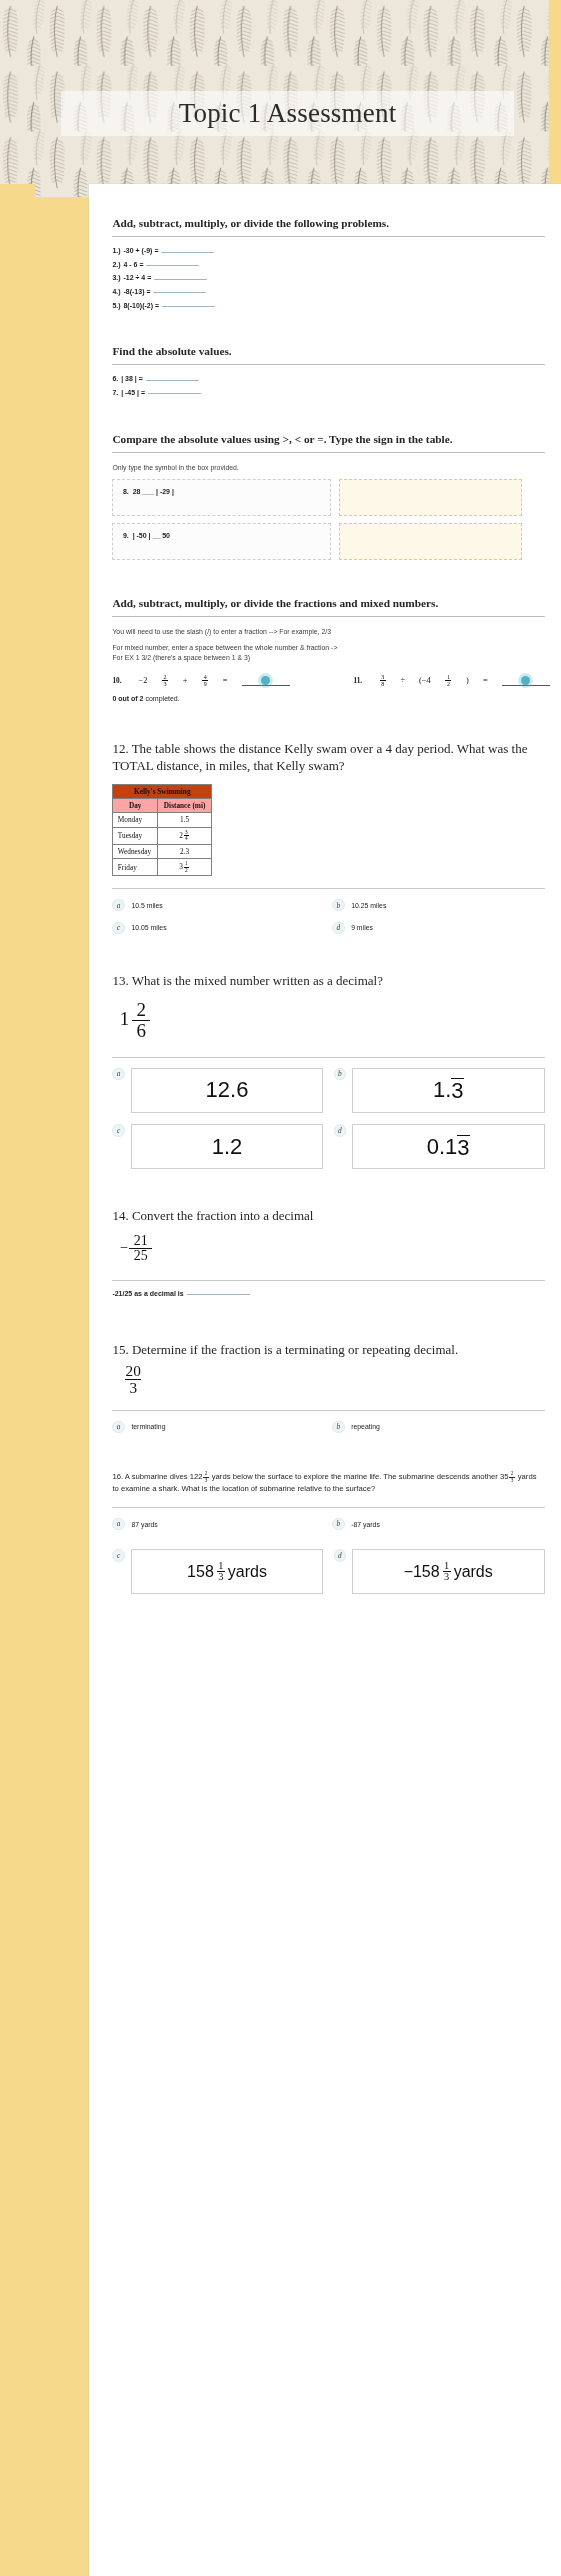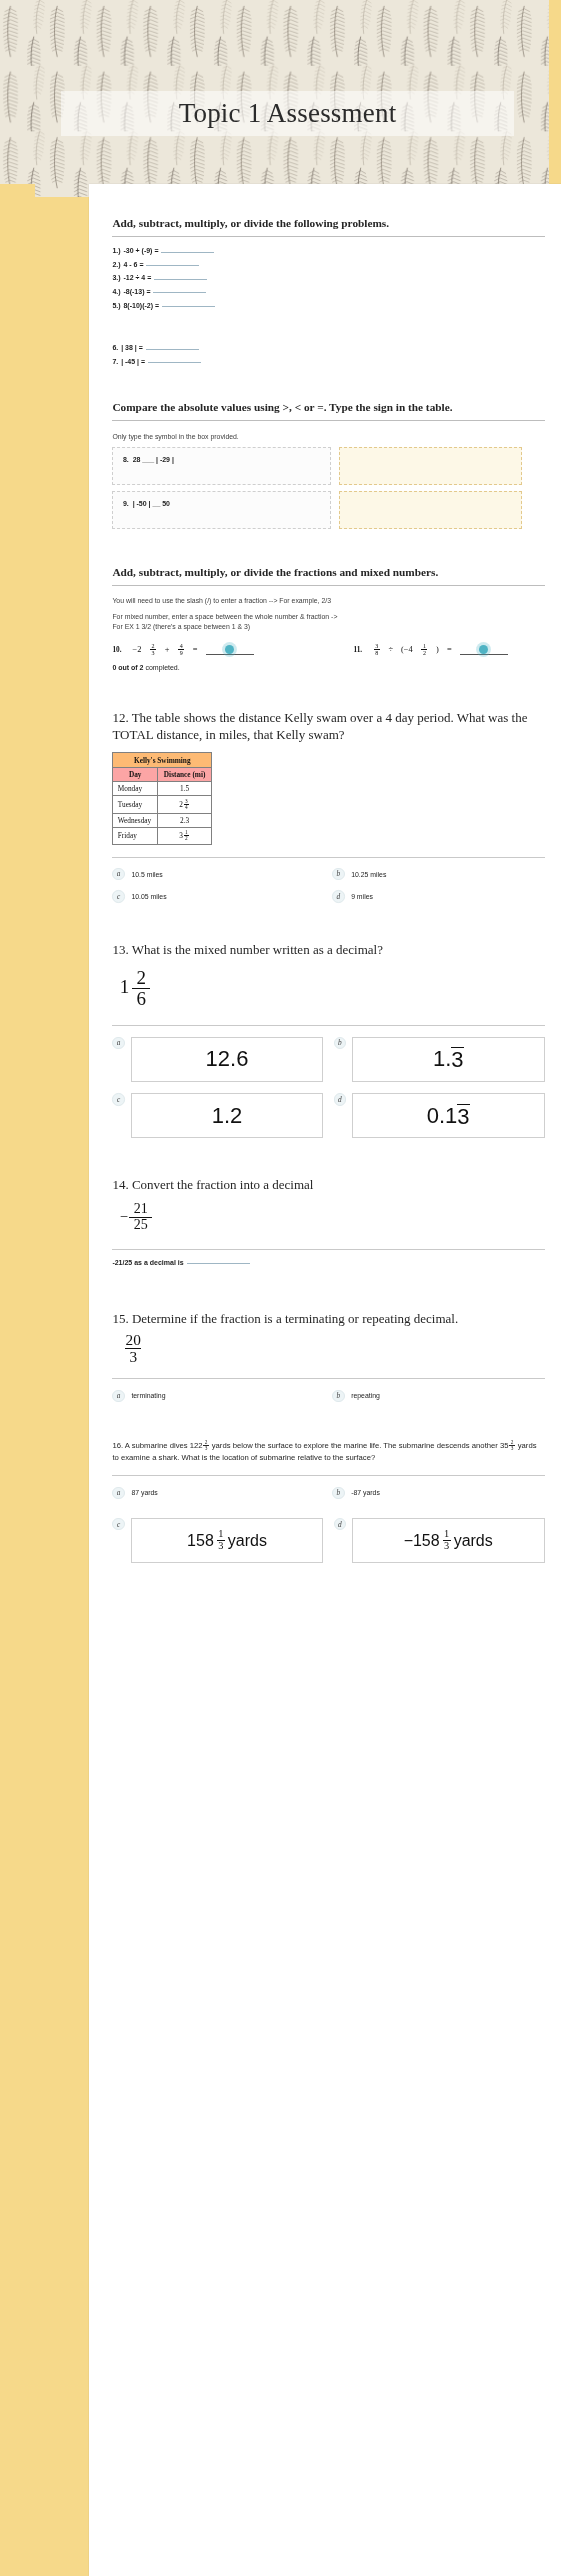--- a/index.html
+++ b/index.html
@@ -106,21 +106,21 @@
     font-family:"Liberation Serif", serif;
     line-height:1.02;
     margin:0 0.7px;
   }
   .frac .n { font-size:0.72em; padding:0 1.5px; }
   .frac .d { font-size:0.72em; padding:0 1.5px; border-top:0.7px solid currentColor; }
 
   .mathrow {
     font-family:"Liberation Serif", serif;
     font-size:8.4px; color:#111;
-    display:flex; align-items:center; gap:8px;
+    display:flex; align-items:center; gap:14px;
   }
   .mathrow .lbl { font-weight:700; font-size:7.3px; margin-right:2.9px;}
 
   .dot {
     display:inline-block;
     width:9.5px; height:9.5px; border-radius:50%;
     background:#4fb3c4;
     box-shadow:0 0 0 2.9px rgba(79,179,196,0.28);
     margin:0 2.2px;
     vertical-align:middle;
@@ -144,21 +144,21 @@
     margin:8.8px 0 0 0;
   }
   table.kt th, table.kt td {
     border:0.7px solid #808080;
     padding:2.2px 5.8px;
     text-align:center;
     color:#111;
   }
   table.kt th { background:#fca5a5; font-weight:700; }
   table.kt td.day { text-align:left; padding-left:4.4px; font-weight:400;}
-  table.kt .cap { background:#fdba74; font-weight:700; }
+  table.kt .cap { background:#c2410c; font-weight:700; }
 
   
   .choices {
     margin-top:11.7px;
     border-top:0.7px solid #c9c9c9;
     padding-top:10.2px;
     display:grid;
     grid-template-columns:1fr 1fr;
     row-gap:10.2px;
     column-gap:7.3px;
@@ -344,20 +344,21 @@
   </div>
   <div class="q">
     <span>5.)</span>
     <span>8(-10)(-2) =</span>
     <span class="blank"></span>
   </div>
 
   <div class="sec-gap"></div>
 
   
+  <h2 class="sec-head">Find the absolute values.</h2>
   <div class="q">
     <span>6.</span>
     <span>| 38 | =</span>
     <span class="blank"></span>
   </div>
   <div class="q">
     <span>7.</span>
     <span>| -45 | =</span>
     <span class="blank"></span>
   </div>

